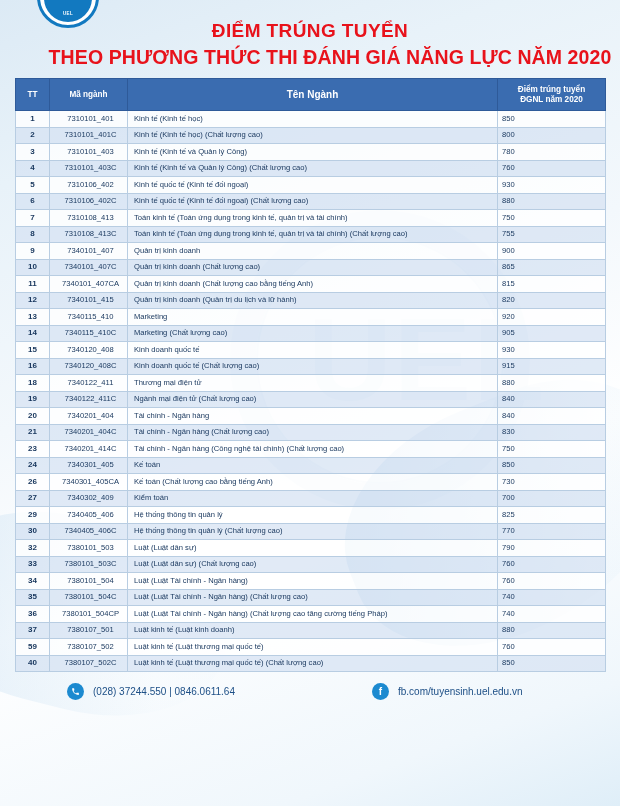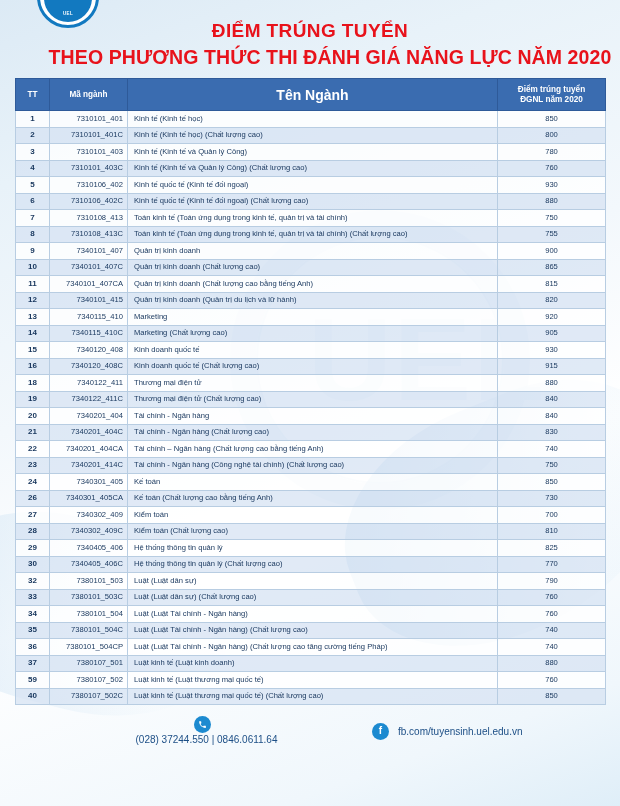--- a/index.html
+++ b/index.html
@@ -84,45 +84,45 @@
   thead th {
     background:#3a6cb0;
     color:#ffffff;
     font:bold 8.2px/10px "Liberation Sans", sans-serif;
     border:1px solid #2e5a99;
     padding:5px 3px;
     text-align:center;
     vertical-align:middle;
     height:32px;
   }
-  thead th.th-name { font-size:14px; }
+  thead th.th-name { font-size:10px; }
 
   tbody td {
     border:1px solid #b8cde2;
     font:7.6px/10px "Liberation Sans", sans-serif;
     color:#16355c;
     padding:2px 4px;
     height:16.5px;
     vertical-align:middle;
     white-space:nowrap;
     overflow:hidden;
   }
   tbody tr:nth-child(odd)  td { background:rgba(255,255,255,.80); }
   tbody tr:nth-child(even) td { background:rgba(214,226,242,.72); }
 
   td.c-tt   { text-align:center; font-weight:bold; font-size:8px; }
-  td.c-code { text-align:right; padding-left:8px; }
+  td.c-code { text-align:center; padding-left:8px; }
   td.c-name { text-align:left; padding-left:6px; }
-  td.c-pt   { text-align:center; }
+  td.c-pt   { }
 
   
   .footer { position:relative; z-index:3; margin-top:11px; padding:0 22px; }
   .f-row { display:flex; align-items:center; }
   .f-col { display:flex; align-items:center; }
-  .f-col.left  { width:315px; padding-left:45px;flex-direction:column; }
+  .f-col.left  { width:315px; padding-left:45px; }
   .f-col.right { flex:1; padding-left:35px; }
   .f-icon {
     width:17px; height:17px; border-radius:50%;
     background:#1c8ad0; color:#fff; flex:0 0 auto;
     display:flex; align-items:center; justify-content:center;
     font:bold 10px/10px "Liberation Sans", sans-serif;
   }
   .f-icon svg { display:block; }
   .f-text {
     margin-left:9px; font:10px/13px "Liberation Sans", sans-serif;
@@ -271,42 +271,36 @@
         </tr>
         <tr>
           <td class="c-tt">18</td>
           <td class="c-code">7340122_411</td>
           <td class="c-name">Thương mại điện tử</td>
           <td class="c-pt">880</td>
         </tr>
         <tr>
           <td class="c-tt">19</td>
           <td class="c-code">7340122_411C</td>
-          <td class="c-name">Thương mại điện tử (Chất lượng cao)</td>
+          <td class="c-name">Ngành mại điện tử (Chất lượng cao)</td>
           <td class="c-pt">840</td>
         </tr>
         <tr>
           <td class="c-tt">20</td>
           <td class="c-code">7340201_404</td>
           <td class="c-name">Tài chính - Ngân hàng</td>
           <td class="c-pt">840</td>
         </tr>
         <tr>
           <td class="c-tt">21</td>
           <td class="c-code">7340201_404C</td>
           <td class="c-name">Tài chính - Ngân hàng (Chất lượng cao)</td>
           <td class="c-pt">830</td>
         </tr>
         <tr>
-          <td class="c-tt">22</td>
-          <td class="c-code">7340201_404CA</td>
-          <td class="c-name">Tài chính – Ngân hàng (Chất lượng cao bằng tiếng Anh)</td>
-          <td class="c-pt">740</td>
-        </tr>
-        <tr>
           <td class="c-tt">23</td>
           <td class="c-code">7340201_414C</td>
           <td class="c-name">Tài chính - Ngân hàng (Công nghệ tài chính) (Chất lượng cao)</td>
           <td class="c-pt">750</td>
         </tr>
         <tr>
           <td class="c-tt">24</td>
           <td class="c-code">7340301_405</td>
           <td class="c-name">Kế toán</td>
           <td class="c-pt">850</td>
@@ -315,26 +309,20 @@
           <td class="c-tt">26</td>
           <td class="c-code">7340301_405CA</td>
           <td class="c-name">Kế toán (Chất lượng cao bằng tiếng Anh)</td>
           <td class="c-pt">730</td>
         </tr>
         <tr>
           <td class="c-tt">27</td>
           <td class="c-code">7340302_409</td>
           <td class="c-name">Kiểm toán</td>
           <td class="c-pt">700</td>
-        </tr>
-        <tr>
-          <td class="c-tt">28</td>
-          <td class="c-code">7340302_409C</td>
-          <td class="c-name">Kiểm toán (Chất lượng cao)</td>
-          <td class="c-pt">810</td>
         </tr>
         <tr>
           <td class="c-tt">29</td>
           <td class="c-code">7340405_406</td>
           <td class="c-name">Hệ thống thông tin quản lý</td>
           <td class="c-pt">825</td>
         </tr>
         <tr>
           <td class="c-tt">30</td>
           <td class="c-code">7340405_406C</td>

